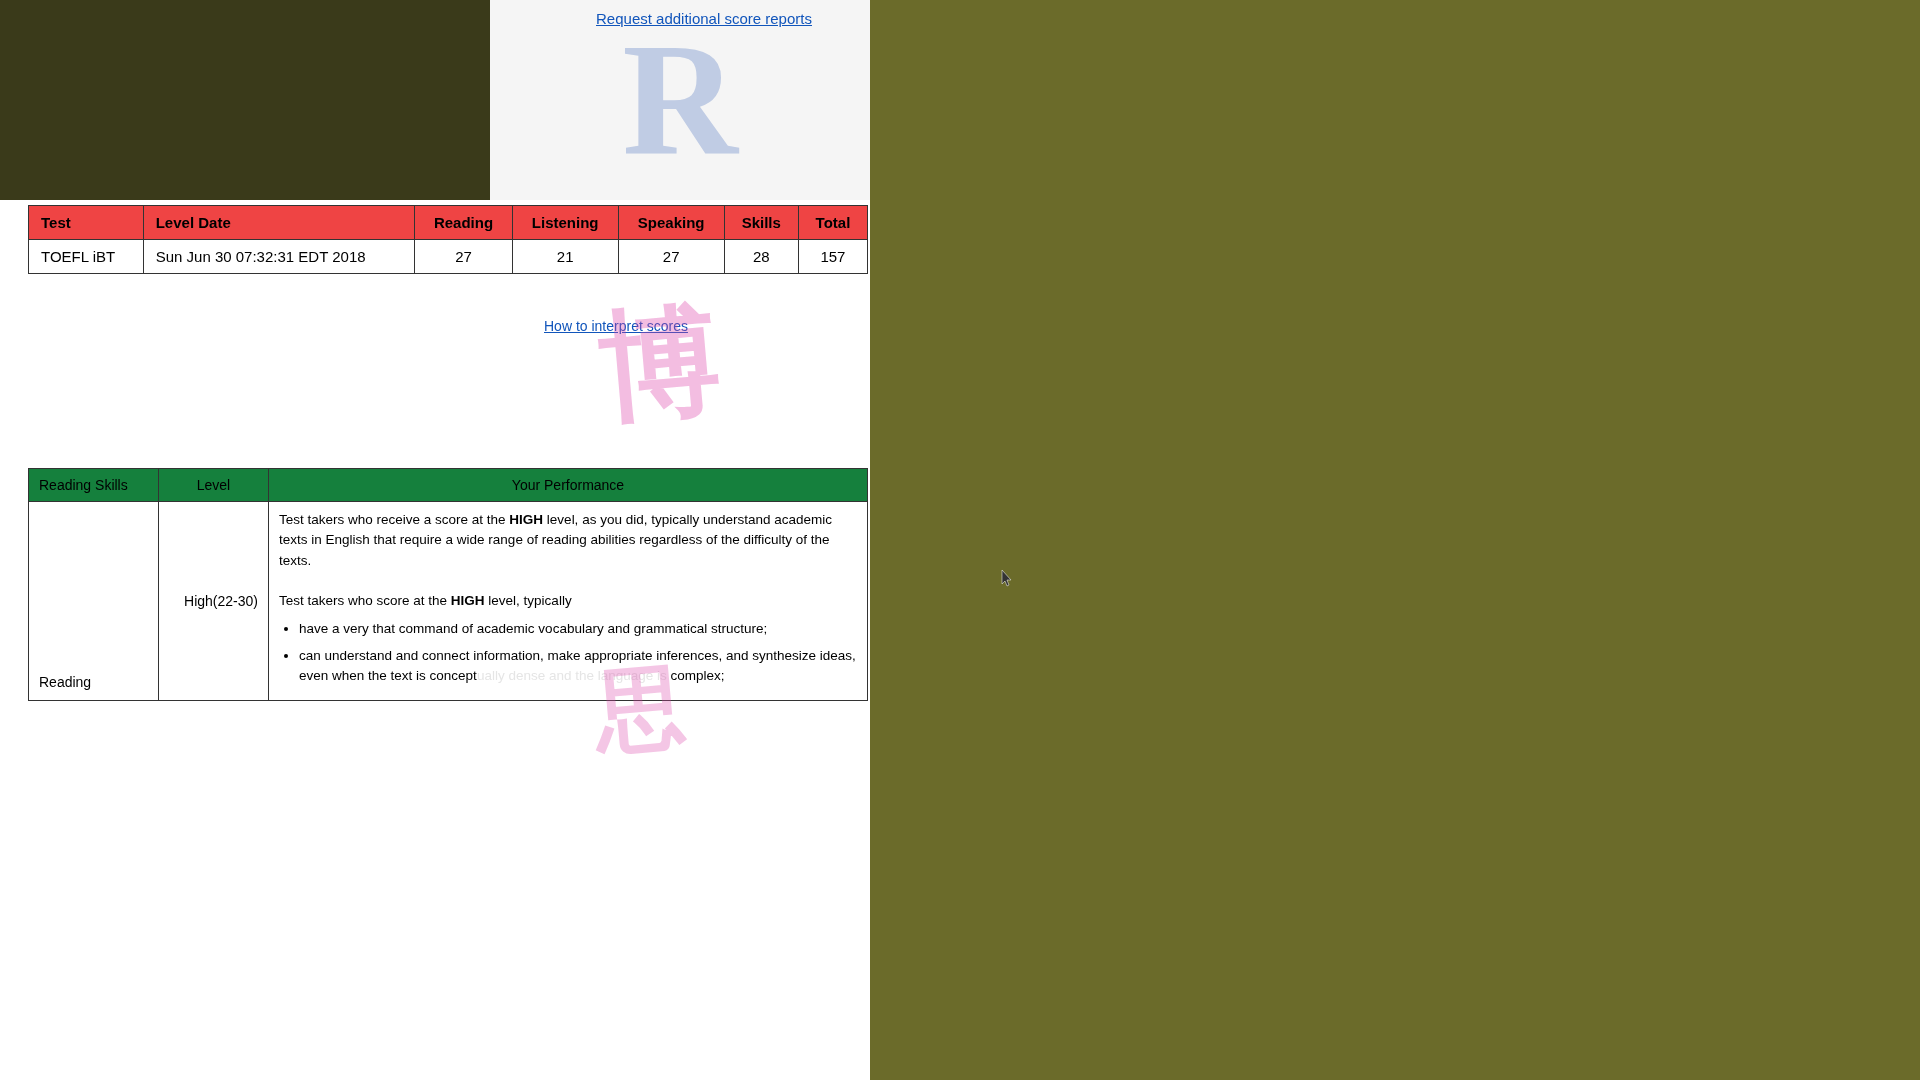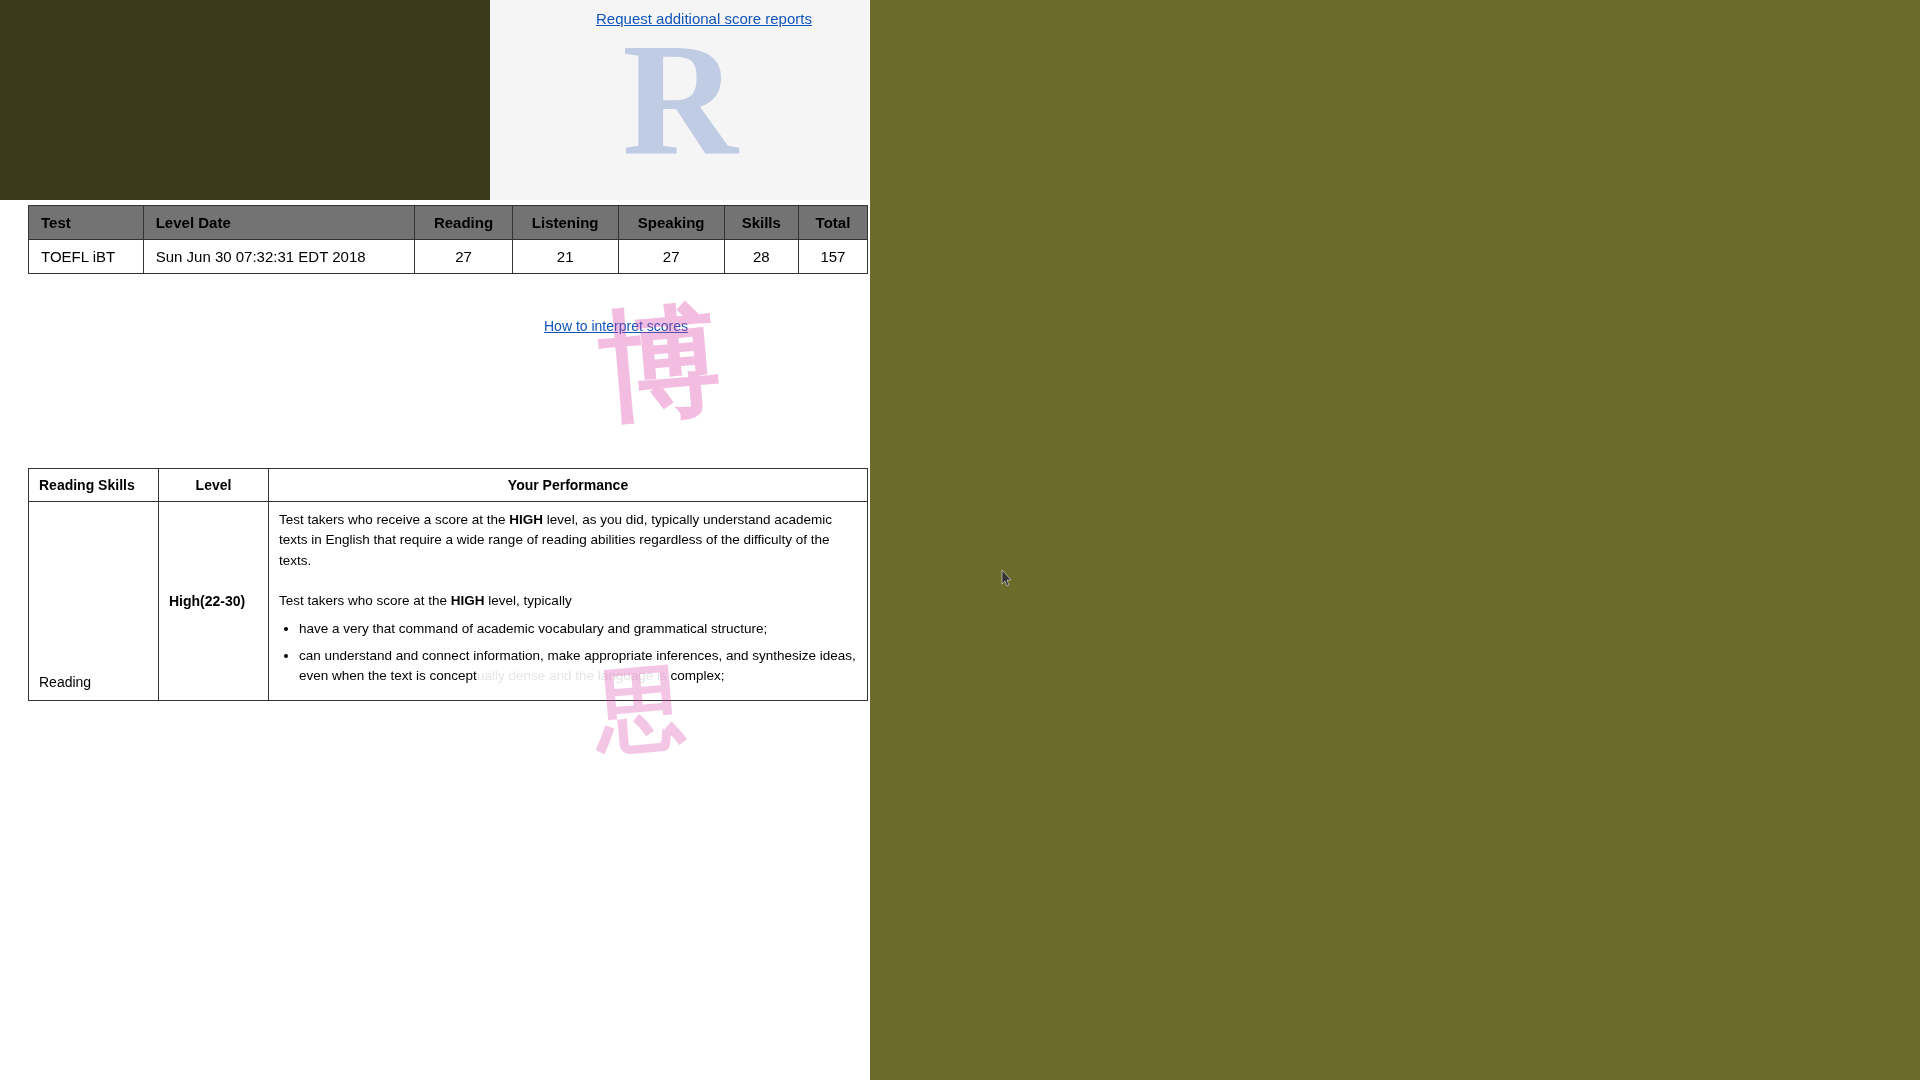--- a/index.html
+++ b/index.html
@@ -81,21 +81,21 @@
     }
 
     .scores-table th, .scores-table td {
       border: 1px solid #333;
       padding: 8px 12px;
       text-align: center;
     }
 
     .scores-table th {
       font-weight: bold;
-      background: #737373;
+      background: #ef4444;
     }
 
     .scores-table td:first-child, .scores-table th:first-child {
       text-align: left;
     }
 
     .scores-table td:nth-child(2), .scores-table th:nth-child(2) {
       text-align: left;
     }
 
@@ -144,44 +144,44 @@
       font-size: 14px;
     }
 
     .reading-skills-table th, .reading-skills-table td {
       border: 1px solid #333;
       padding: 8px 10px;
       vertical-align: top;
     }
 
     .reading-skills-table th {
-      font-weight: bold;
-      background: #ffffff;
+      font-weight: normal;
+      background: #15803d;
       text-align: center;
     }
 
     .reading-skills-table th:first-child {
       text-align: left;
       width: 130px;
     }
 
     .reading-skills-table th:nth-child(2) {
       width: 110px;
     }
 
     .reading-skills-table td:first-child {
       text-align: left;
       font-weight: normal;
       vertical-align: bottom;
       padding-bottom: 10px;
     }
 
     .reading-skills-table td:nth-child(2) {
-      text-align: left;
-      font-weight: bold;
+      text-align: right;
+      font-weight: normal;
       vertical-align: middle;
     }
 
     .performance-cell {
       font-size: 13.5px;
       line-height: 1.5;
     }
 
     .performance-cell .high {
       font-weight: bold;

